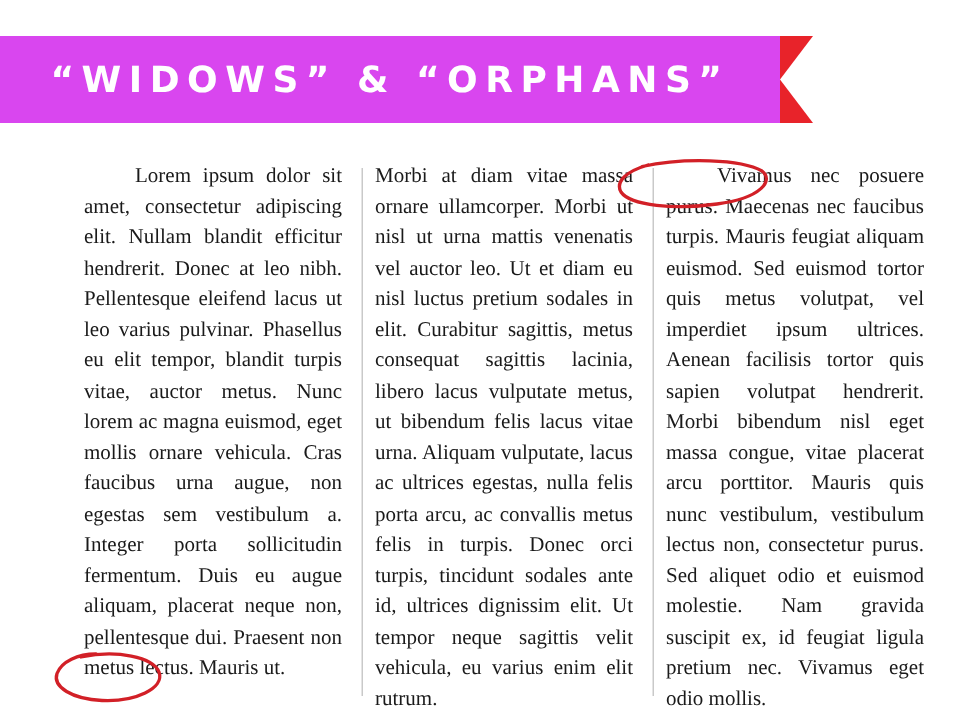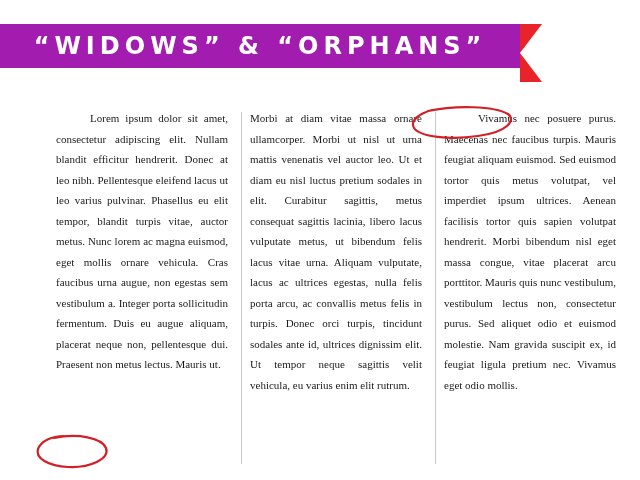--- a/index.html
+++ b/index.html
@@ -21,22 +21,22 @@
     left: 0;
     top: 24px;
     width: 560px;
     height: 58px;
   }
   .banner {
     position: absolute;
     left: 0;
     top: 0;
     width: 520px;
-    height: 44px;
-    background: #a21caf;
+    height: 58px;
+    background: #d946ef;
     display: flex;
     align-items: center;
     justify-content: center;
   }
   .banner-tail {
     position: absolute;
     left: 520px;
     top: 0;
     width: 0;
     height: 0;
@@ -63,21 +63,21 @@
     display: flex;
     gap: 22px;
   }
   .col {
     width: 172px;
     position: relative;
   }
   .col p {
     margin: 0;
     font-family: "Liberation Serif", serif;
-    font-size: 11px;
+    font-size: 14px;
     line-height: 20.5px;
     color: #1a1a1a;
     text-align: justify;
     text-indent: 0;
     hyphens: manual;
   }
   .col.first p {
     text-indent: 34px;
   }
   .col .lead-indent {

